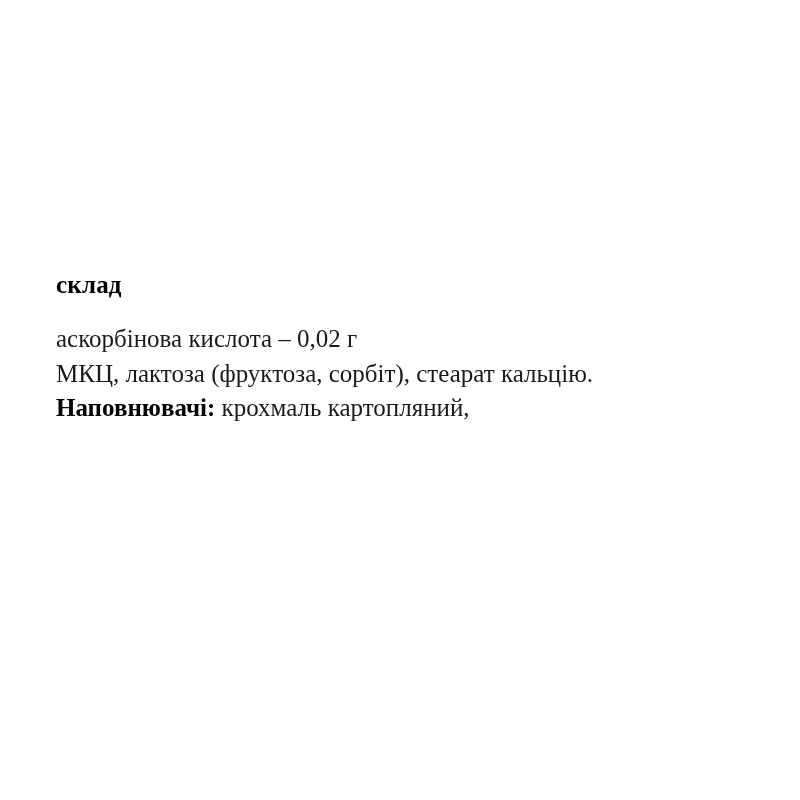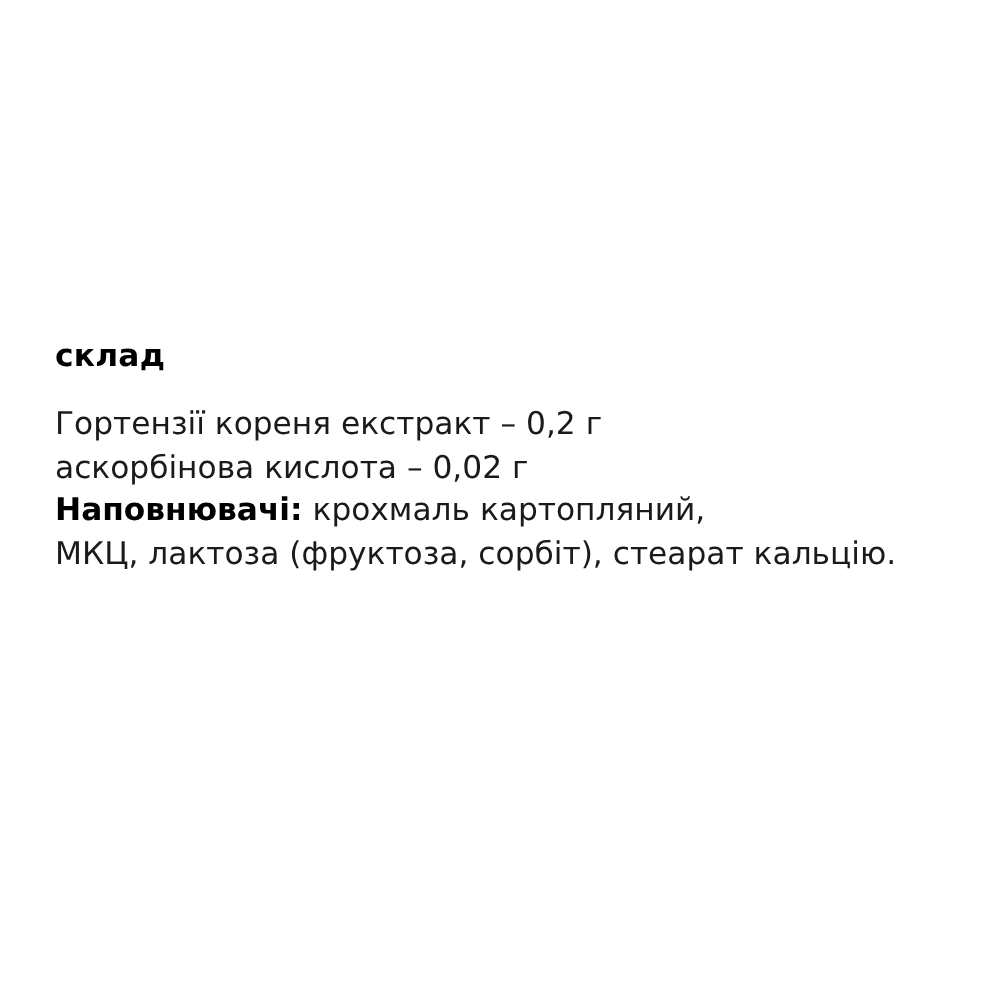--- a/index.html
+++ b/index.html
@@ -15,23 +15,24 @@
     overflow: hidden;
   }
   .page {
     position: relative;
     width: 800px;
     height: 800px;
     box-sizing: border-box;
   }
   .ingredients-block {
     position: absolute;
-    left: 44px;
+    left: 56px;
     top: 270px;
     width: 730px;
+    font-family: Liberation Serif, serif;
   }
   .section-heading {
     font-size: 25px;
     font-weight: bold;
     letter-spacing: 0.2px;
     line-height: 1.2;
     margin: 0 0 22px 0;
     color: #000000;
   }
   .ingredient-line {
@@ -50,22 +51,21 @@
   }
 </style>
 </head>
 <body>
 
 <div class="page">
   <div class="ingredients-block">
 
     <div class="section-heading">склад</div>
 
-    <div class="ingredient-line">Гортензії кореня екстракт – 0,2 г</div>
 
     <div class="ingredient-line">аскорбінова кислота – 0,02 г</div>
 
+    <div class="ingredient-line wrap">МКЦ, лактоза (фруктоза, сорбіт), стеарат кальцію.</div>
+
     <div class="ingredient-line wrap"><span class="fillers-label">Наповнювачі:</span><span> крохмаль картопляний,</span></div>
-
-    <div class="ingredient-line wrap">МКЦ, лактоза (фруктоза, сорбіт), стеарат кальцію.</div>
 
   </div>
 </div>
 
 </body></html>

